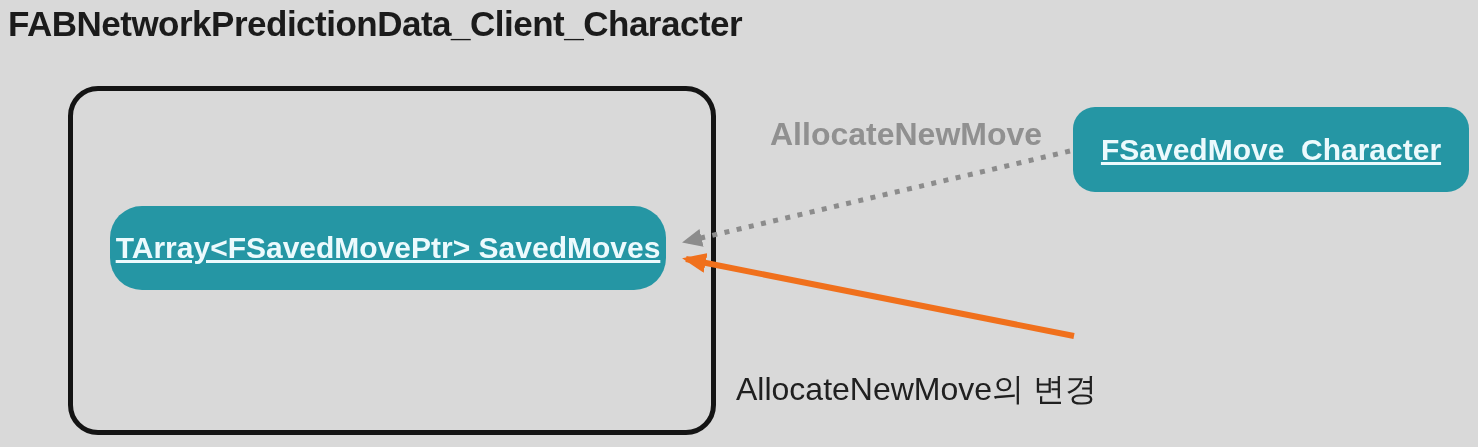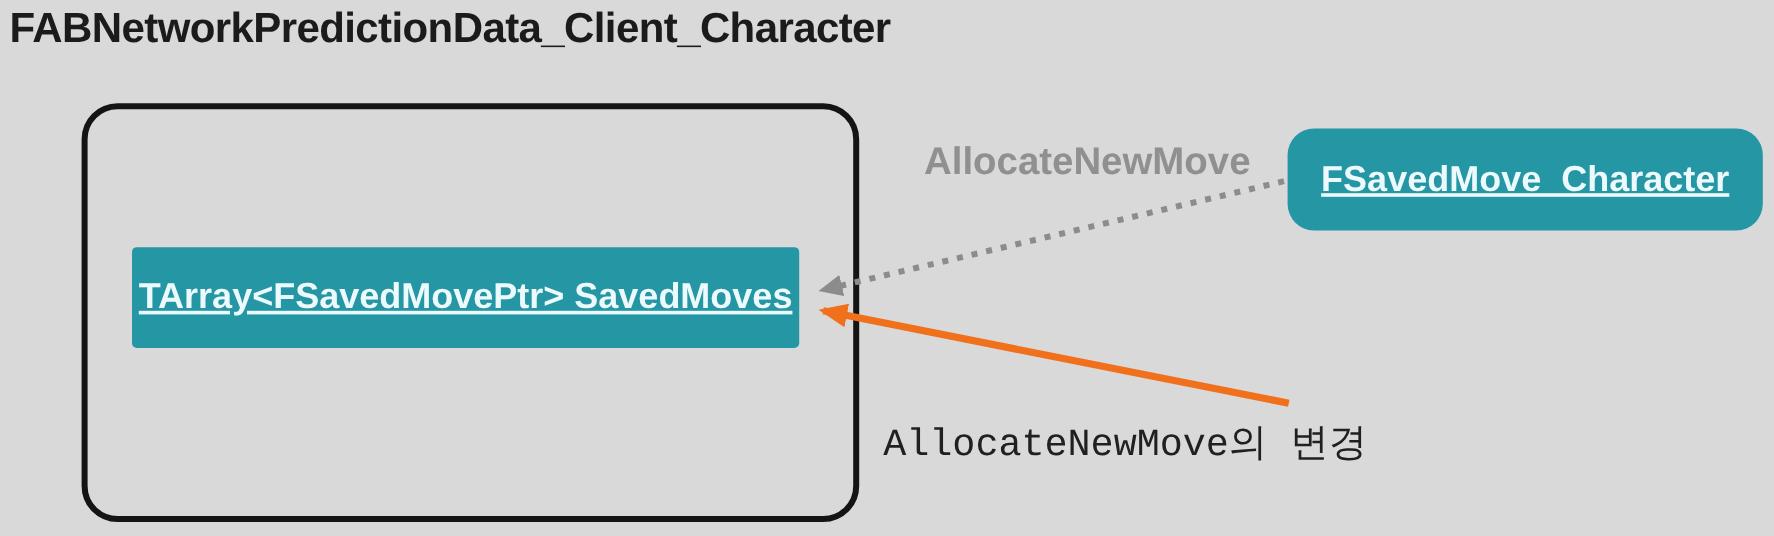--- a/index.html
+++ b/index.html
@@ -45,21 +45,21 @@
     font-weight: 700;
     white-space: nowrap;
     box-sizing: border-box;
     text-decoration: underline;
   }
   .pill-teal { background: var(--teal, #2596a4); }
   .pill-orange { background: var(--orange, #f66d0e); }
   .pill-savedmoves {
     left: 110px; top: 206px;
     width: 556px; height: 84px;
-    border-radius: 4px;
+    border-radius: 32px;
   }
   .pill-fsavedmove {
     left: 1073px; top: 107px;
     width: 396px; height: 85px;
     border-radius: 22px;
   }
   .pill-fabsavedmove {
     left: 1073px; top: 302px;
     width: 396px; height: 85px;
     border-radius: 22px;
@@ -68,24 +68,23 @@
     position: absolute;
     font-size: 32px;
     white-space: nowrap;
   }
   .edge-label-gray {
     left: 770px; top: 116px;
     color: var(--gray-label, #909090);
     font-weight: 600;
   }
   .edge-label-dark {
-    left: 736px; top: 347px;
+    left: 736px; top: 368px;
     color: var(--dark-label, #202020);
     font-weight: 400;
-    font-family: Liberation Mono, monospace;
   }
   .arrows-layer {
     position: absolute;
     left: 0; top: 0;
     width: 1478px;
     height: 447px;
     pointer-events: none;
   }
 </style>
 </head>

